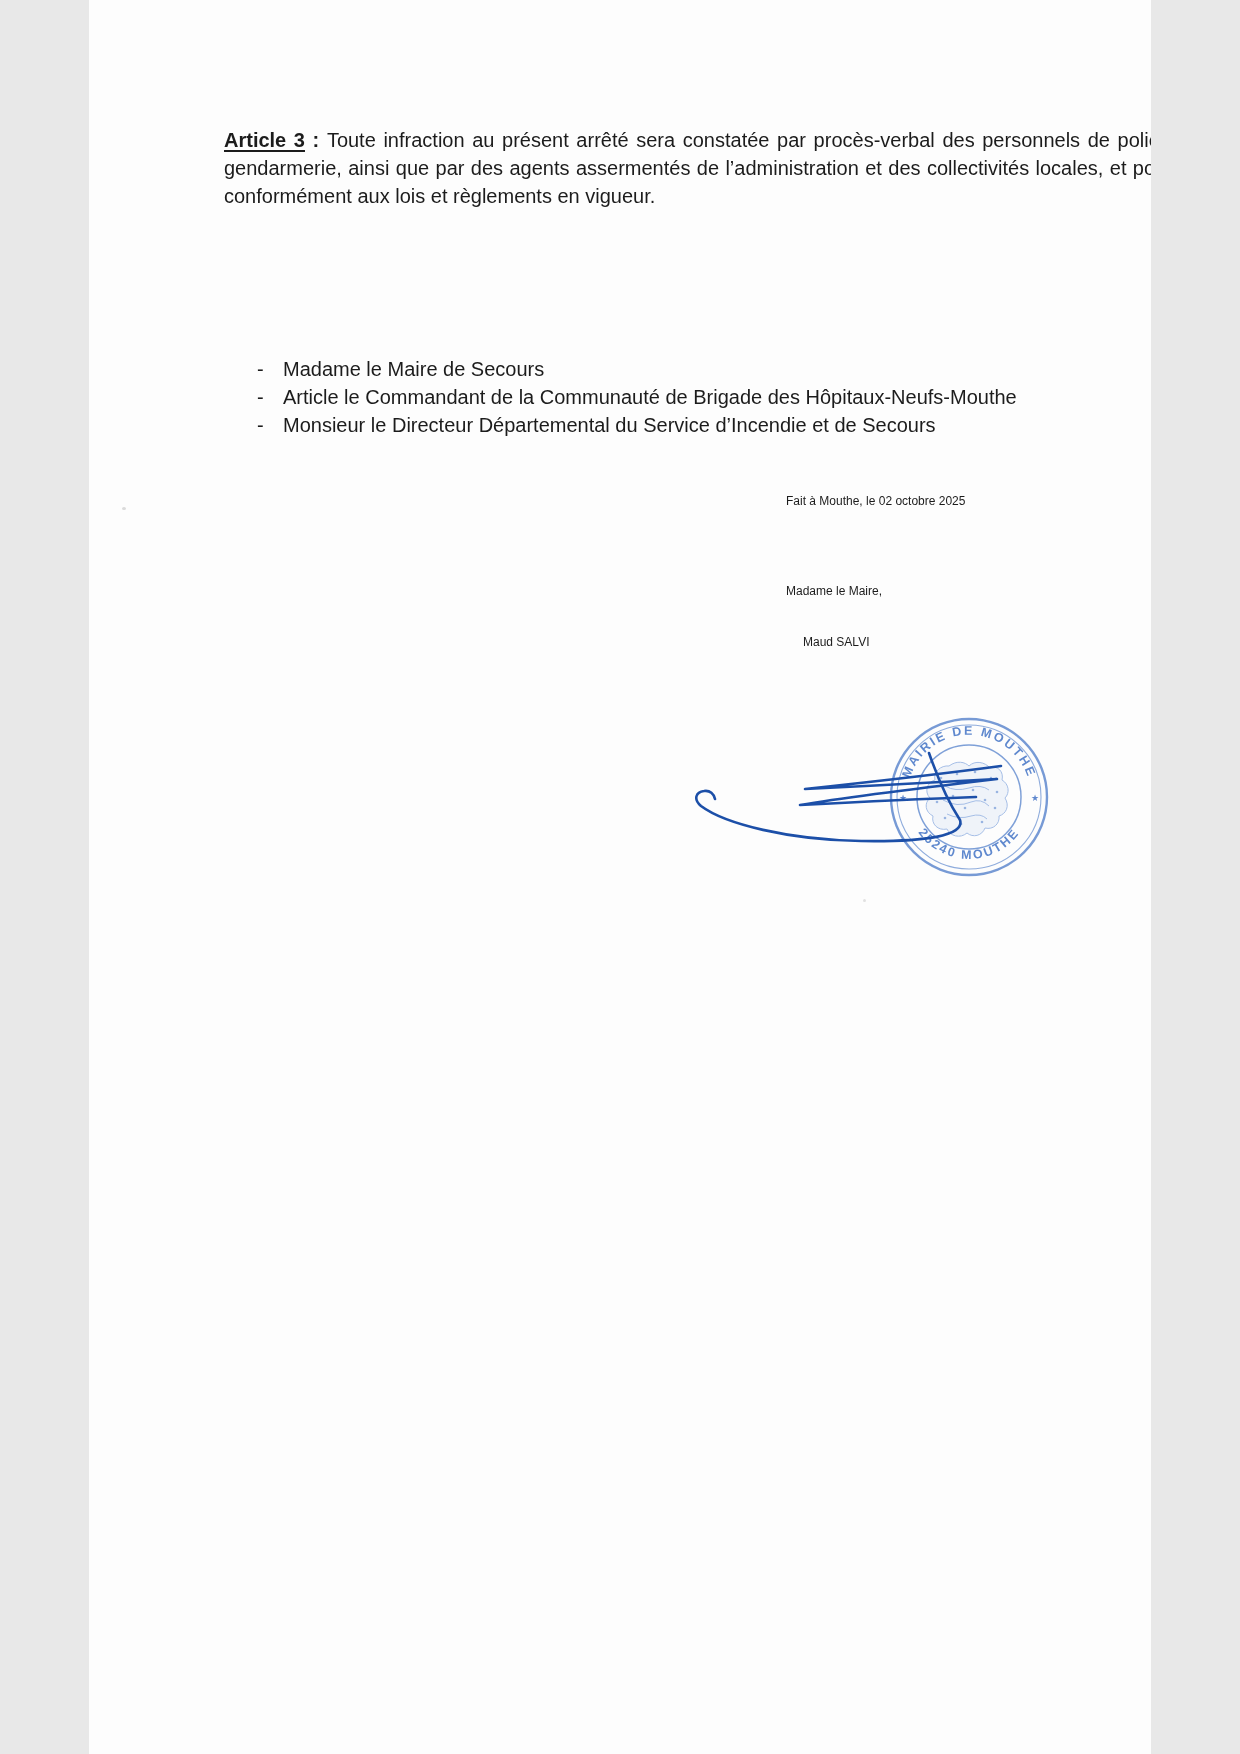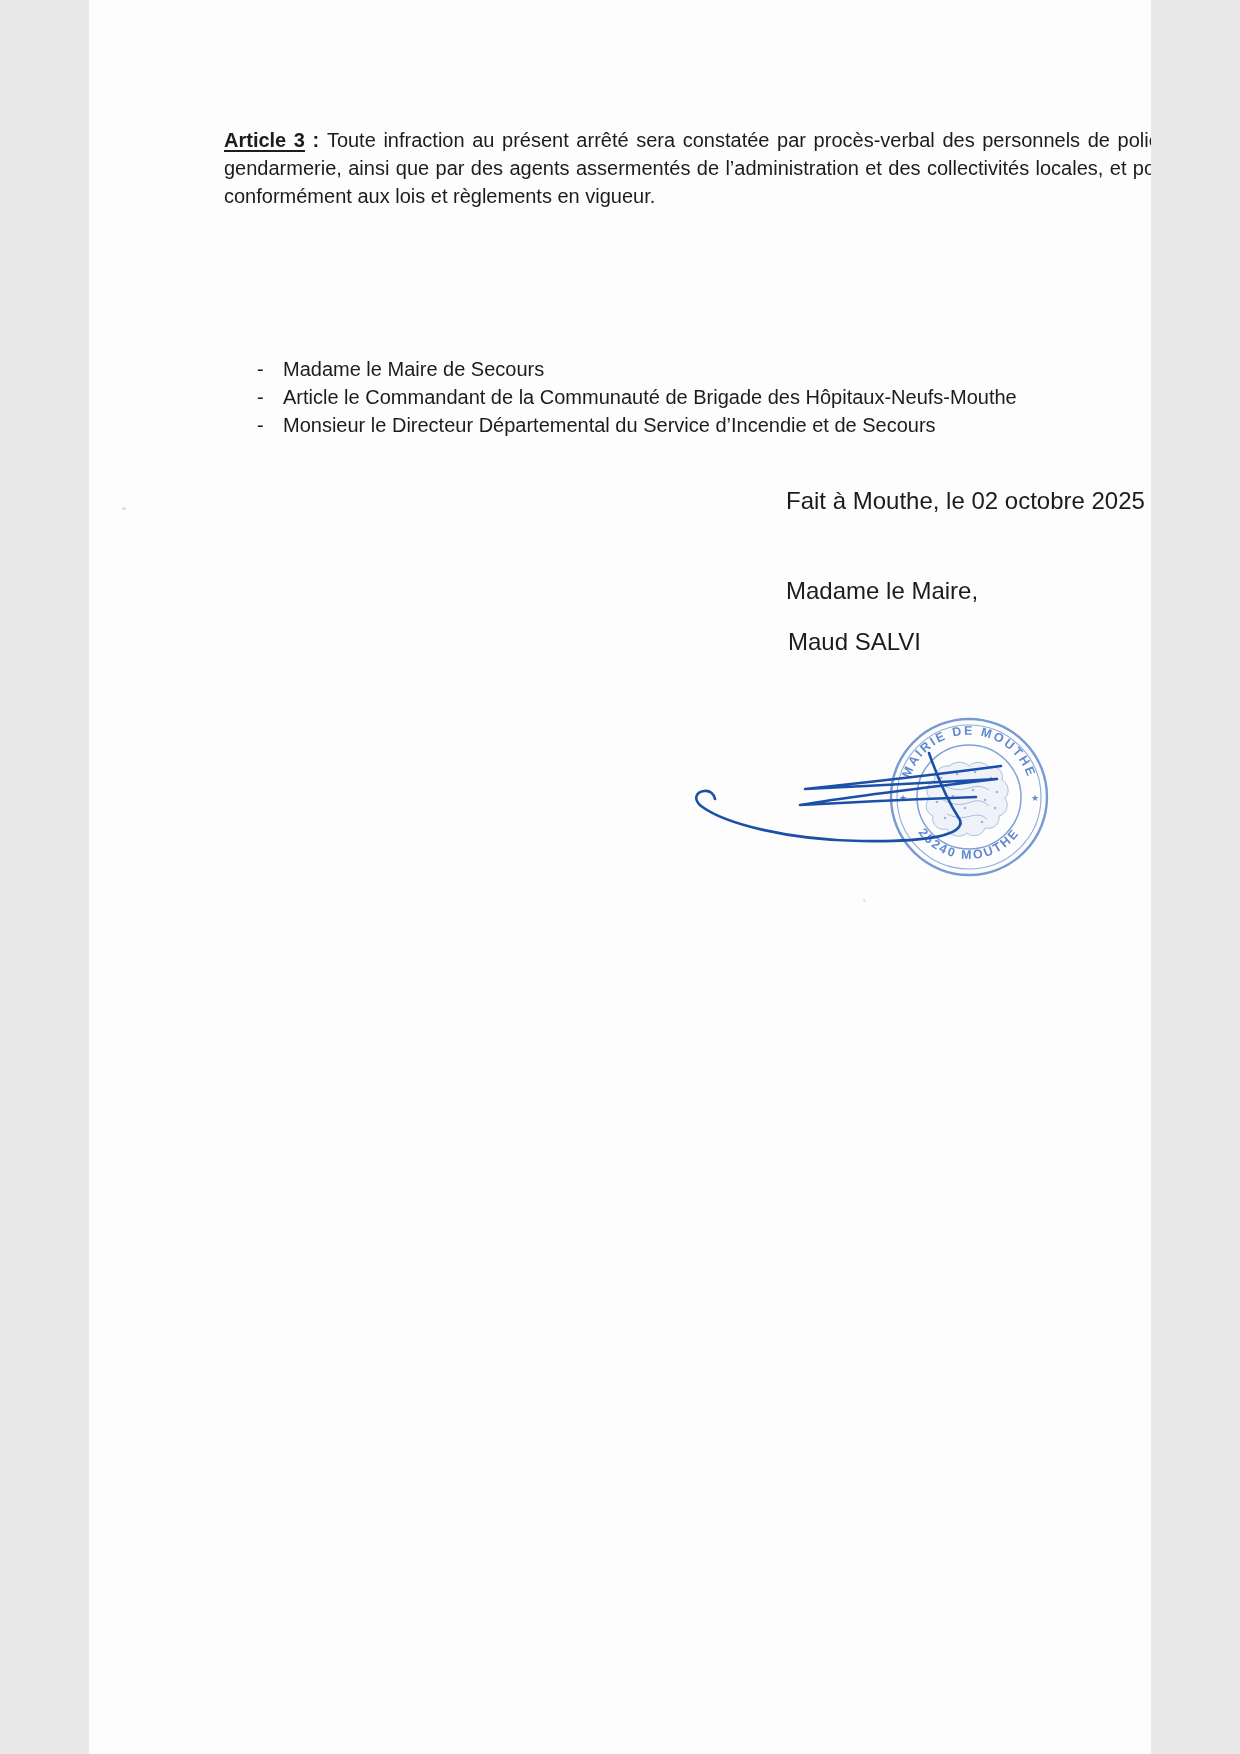--- a/index.html
+++ b/index.html
@@ -21,21 +21,21 @@
     font-weight:700;
     text-decoration:underline;
     text-decoration-thickness:1.6px;
     text-underline-offset:3px;
   }
   .article-sep{font-weight:700;}
   .a5-list{font-size:20px;line-height:28px;}
   .a5-row{display:flex;}
   .a5-dash{width:26px;margin-left:33px;flex:0 0 auto;}
   .a5-text{flex:1;}
-  .closing-line{font-size:24px;line-height:24px;white-space:nowrap;}
+  .closing-line{font-size:12px;line-height:24px;white-space:nowrap;}
   .speck{position:absolute;background:#9a9a9a;border-radius:50%;}
   .stamp-svg{position:absolute;left:580px;top:690px;width:400px;height:200px;}
   .stamp-arc-text{
     font-family:"Liberation Sans", sans-serif;
     font-size:12.5px;font-weight:700;letter-spacing:2.2px;
   }
   .stamp-star{font-size:9px;}
 </style>
 </head>
 <body>
@@ -60,21 +60,21 @@
     <div class="a5-row">
       <span class="a5-dash">-</span>
       <span class="a5-text">Monsieur le Directeur Départemental du Service d’Incendie et de Secours</span>
     </div>
   </div>
 
   <div class="closing-line abs" style="left:697px;top:489px;">Fait à Mouthe, le 02 octobre 2025</div>
 
   <div class="closing-line abs" style="left:697px;top:579px;">Madame le Maire,</div>
 
-  <div class="closing-line abs" style="left:699px;top:630px;">Maud SALVI</div>
+  <div class="closing-line abs" style="left:714px;top:630px;">Maud SALVI</div>
 
   <div class="speck" style="left:33px;top:507px;width:4px;height:3px;opacity:.35;"></div>
   <div class="speck" style="left:774px;top:899px;width:3px;height:3px;opacity:.28;"></div>
 
   <svg class="stamp-svg" viewBox="580 690 400 200">
 
     <g opacity="0.88">
       <circle cx="880" cy="797" r="78" fill="none" stroke-width="2.4" opacity="0.85" stroke="#4a79c8"></circle>
       <circle cx="880" cy="797" r="72" fill="none" stroke-width="1.1" opacity="0.7" stroke="#4a79c8"></circle>
       <circle cx="880" cy="797" r="52" fill="none" stroke-width="1.5" opacity="0.8" stroke="#4a79c8"></circle>

